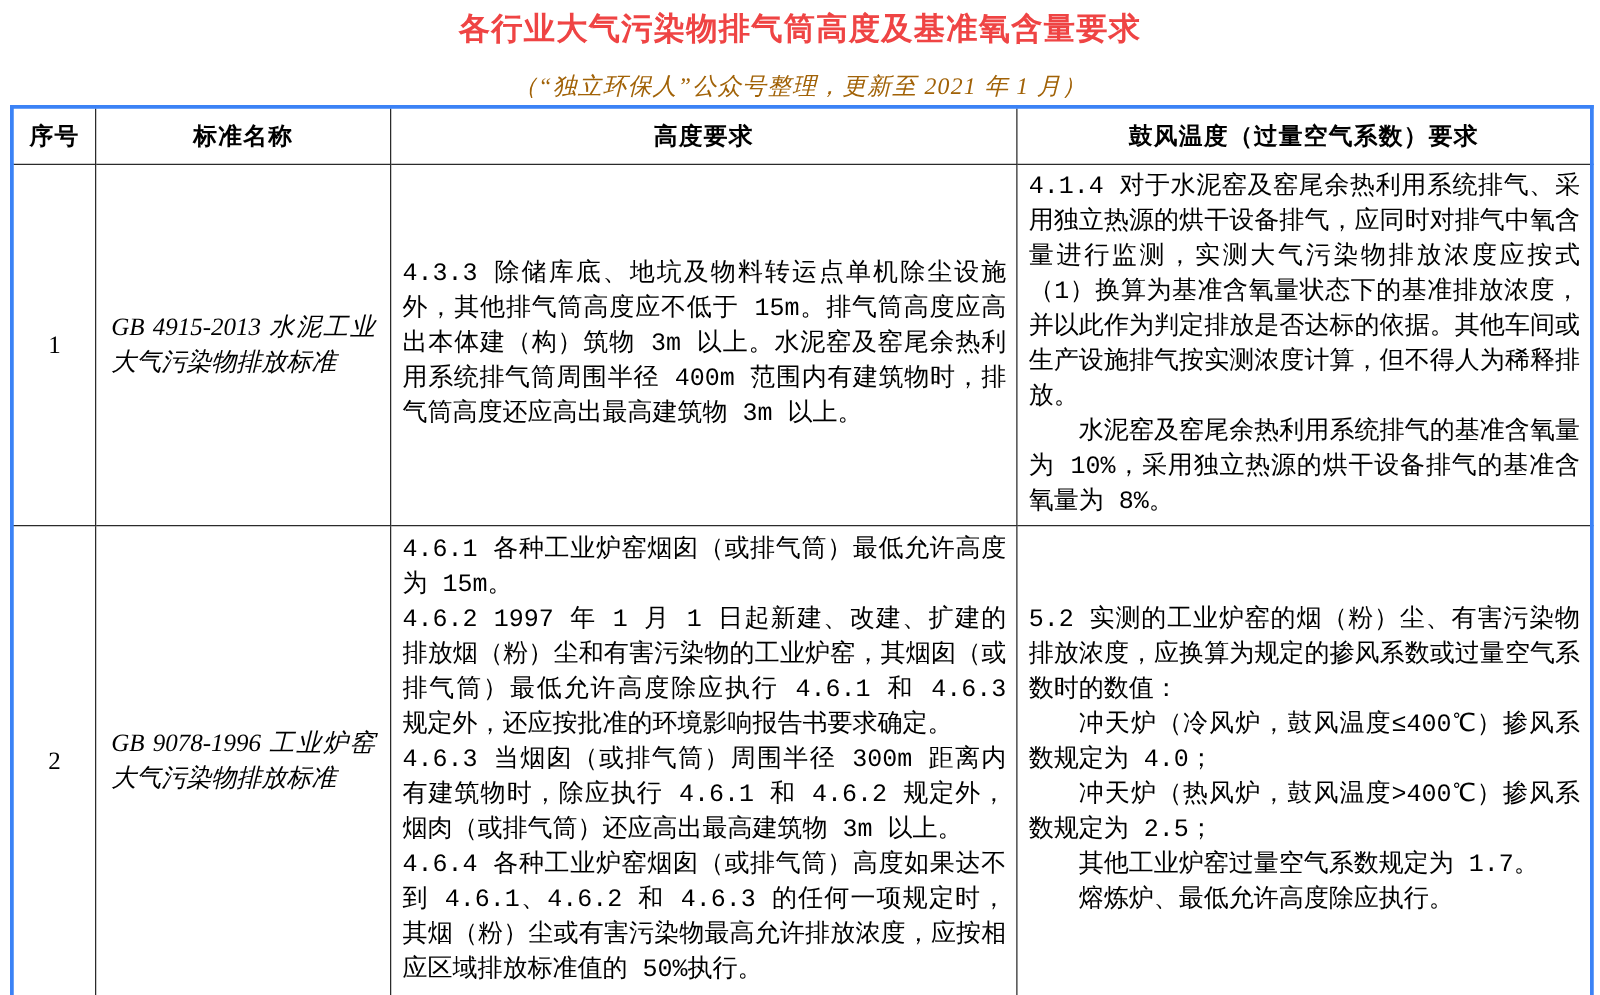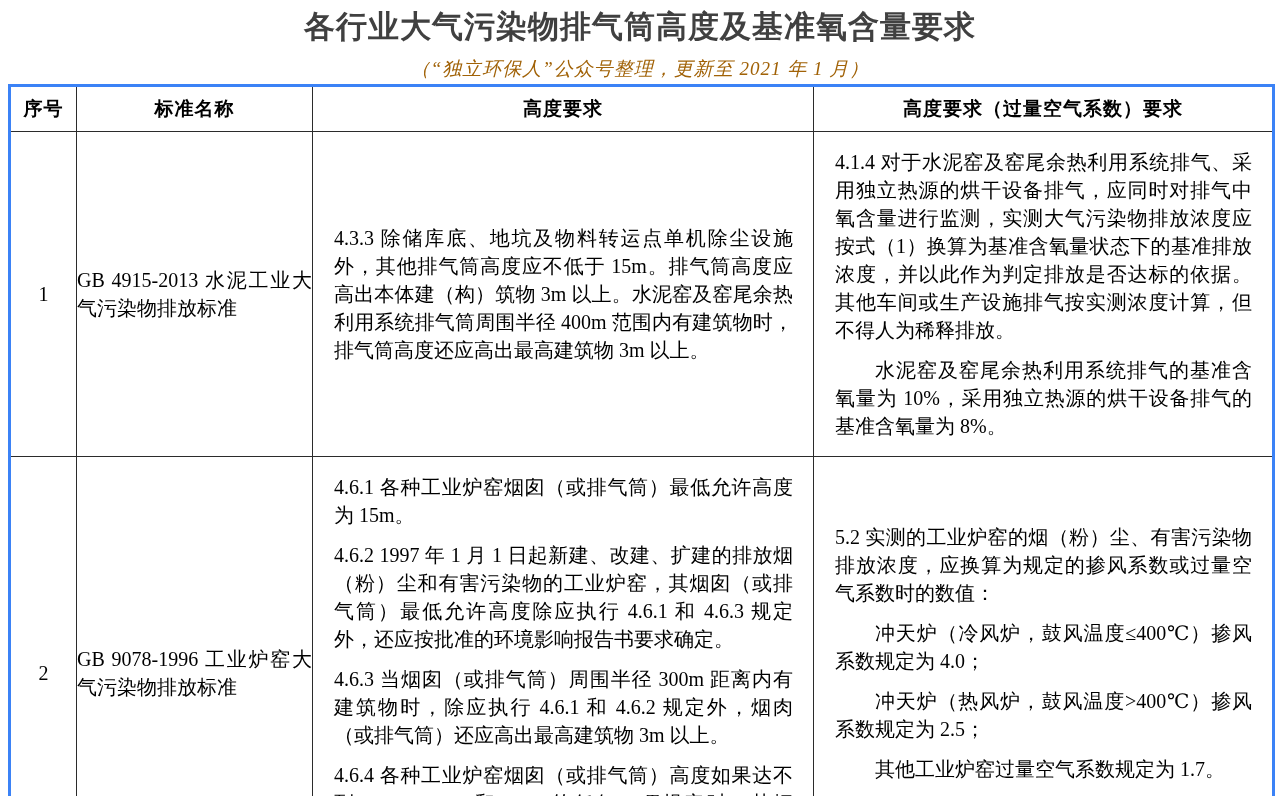--- a/index.html
+++ b/index.html
@@ -16,25 +16,25 @@
     width: 1280px;
     height: 796px;
     background: #ffffff;
   }
   .doc-title {
     position: absolute;
     top: 6px;
     left: 0;
     width: 100%;
     text-align: center;
-    font-size: 31px;
+    font-size: 25px;
     font-weight: bold;
     letter-spacing: 1px;
     font-family: "Liberation Serif", "DejaVu Serif", serif;
-    color: #404040;
+    color: #ef4444;
   }
   .doc-subtitle {
     position: absolute;
     top: 56px;
     left: 0;
     width: 100%;
     text-align: center;
     font-size: 19px;
     font-style: italic;
     letter-spacing: 1px;
@@ -65,35 +65,37 @@
     letter-spacing: 1px;
   }
   tr.row-1 { height: 282px; }
   tr.row-2 { height: 378px; }
   td.c-num {
     text-align: center;
     font-size: 20px;
     font-family: "Liberation Serif", "DejaVu Serif", serif;
   }
   td.c-std {
-    padding: 4px 0;
+    padding: 4px 12px;
     font-size: 20px;
     line-height: 28px;
     text-align: justify;
     text-justify: inter-character;
+    font-style: italic;
   }
   td.c-body {
     padding: 4px 8px 4px 9px;
     font-size: 20px;
     line-height: 28px;
   }
   td.c-body p {
     text-align: justify;
     text-justify: inter-character;
-    margin: 12px;
+    margin: 0;
+    font-family: Liberation Mono, monospace;
   }
   td.c-body p.ind { text-indent: 2em; }
 </style>
 </head>
 <body>
 
 <div class="page">
 
   <div class="doc-title">各行业大气污染物排气筒高度及基准氧含量要求</div>
 
@@ -104,21 +106,21 @@
       <col style="width:67px">
       <col style="width:236px">
       <col style="width:501px">
       <col style="width:460px">
     </colgroup>
     <thead>
       <tr>
         <th>序号</th>
         <th>标准名称</th>
         <th>高度要求</th>
-        <th>高度要求（过量空气系数）要求</th>
+        <th>鼓风温度（过量空气系数）要求</th>
       </tr>
     </thead>
     <tbody>
       <tr class="row-1">
         <td class="c-num">1</td>
         <td class="c-std">GB 4915-2013 水泥工业大气污染物排放标准</td>
         <td class="c-body">
           <p>4.3.3 除储库底、地坑及物料转运点单机除尘设施外，其他排气筒高度应不低于 15m。排气筒高度应高出本体建（构）筑物 3m 以上。水泥窑及窑尾余热利用系统排气筒周围半径 400m 范围内有建筑物时，排气筒高度还应高出最高建筑物 3m 以上。</p>
         </td>
         <td class="c-body">

